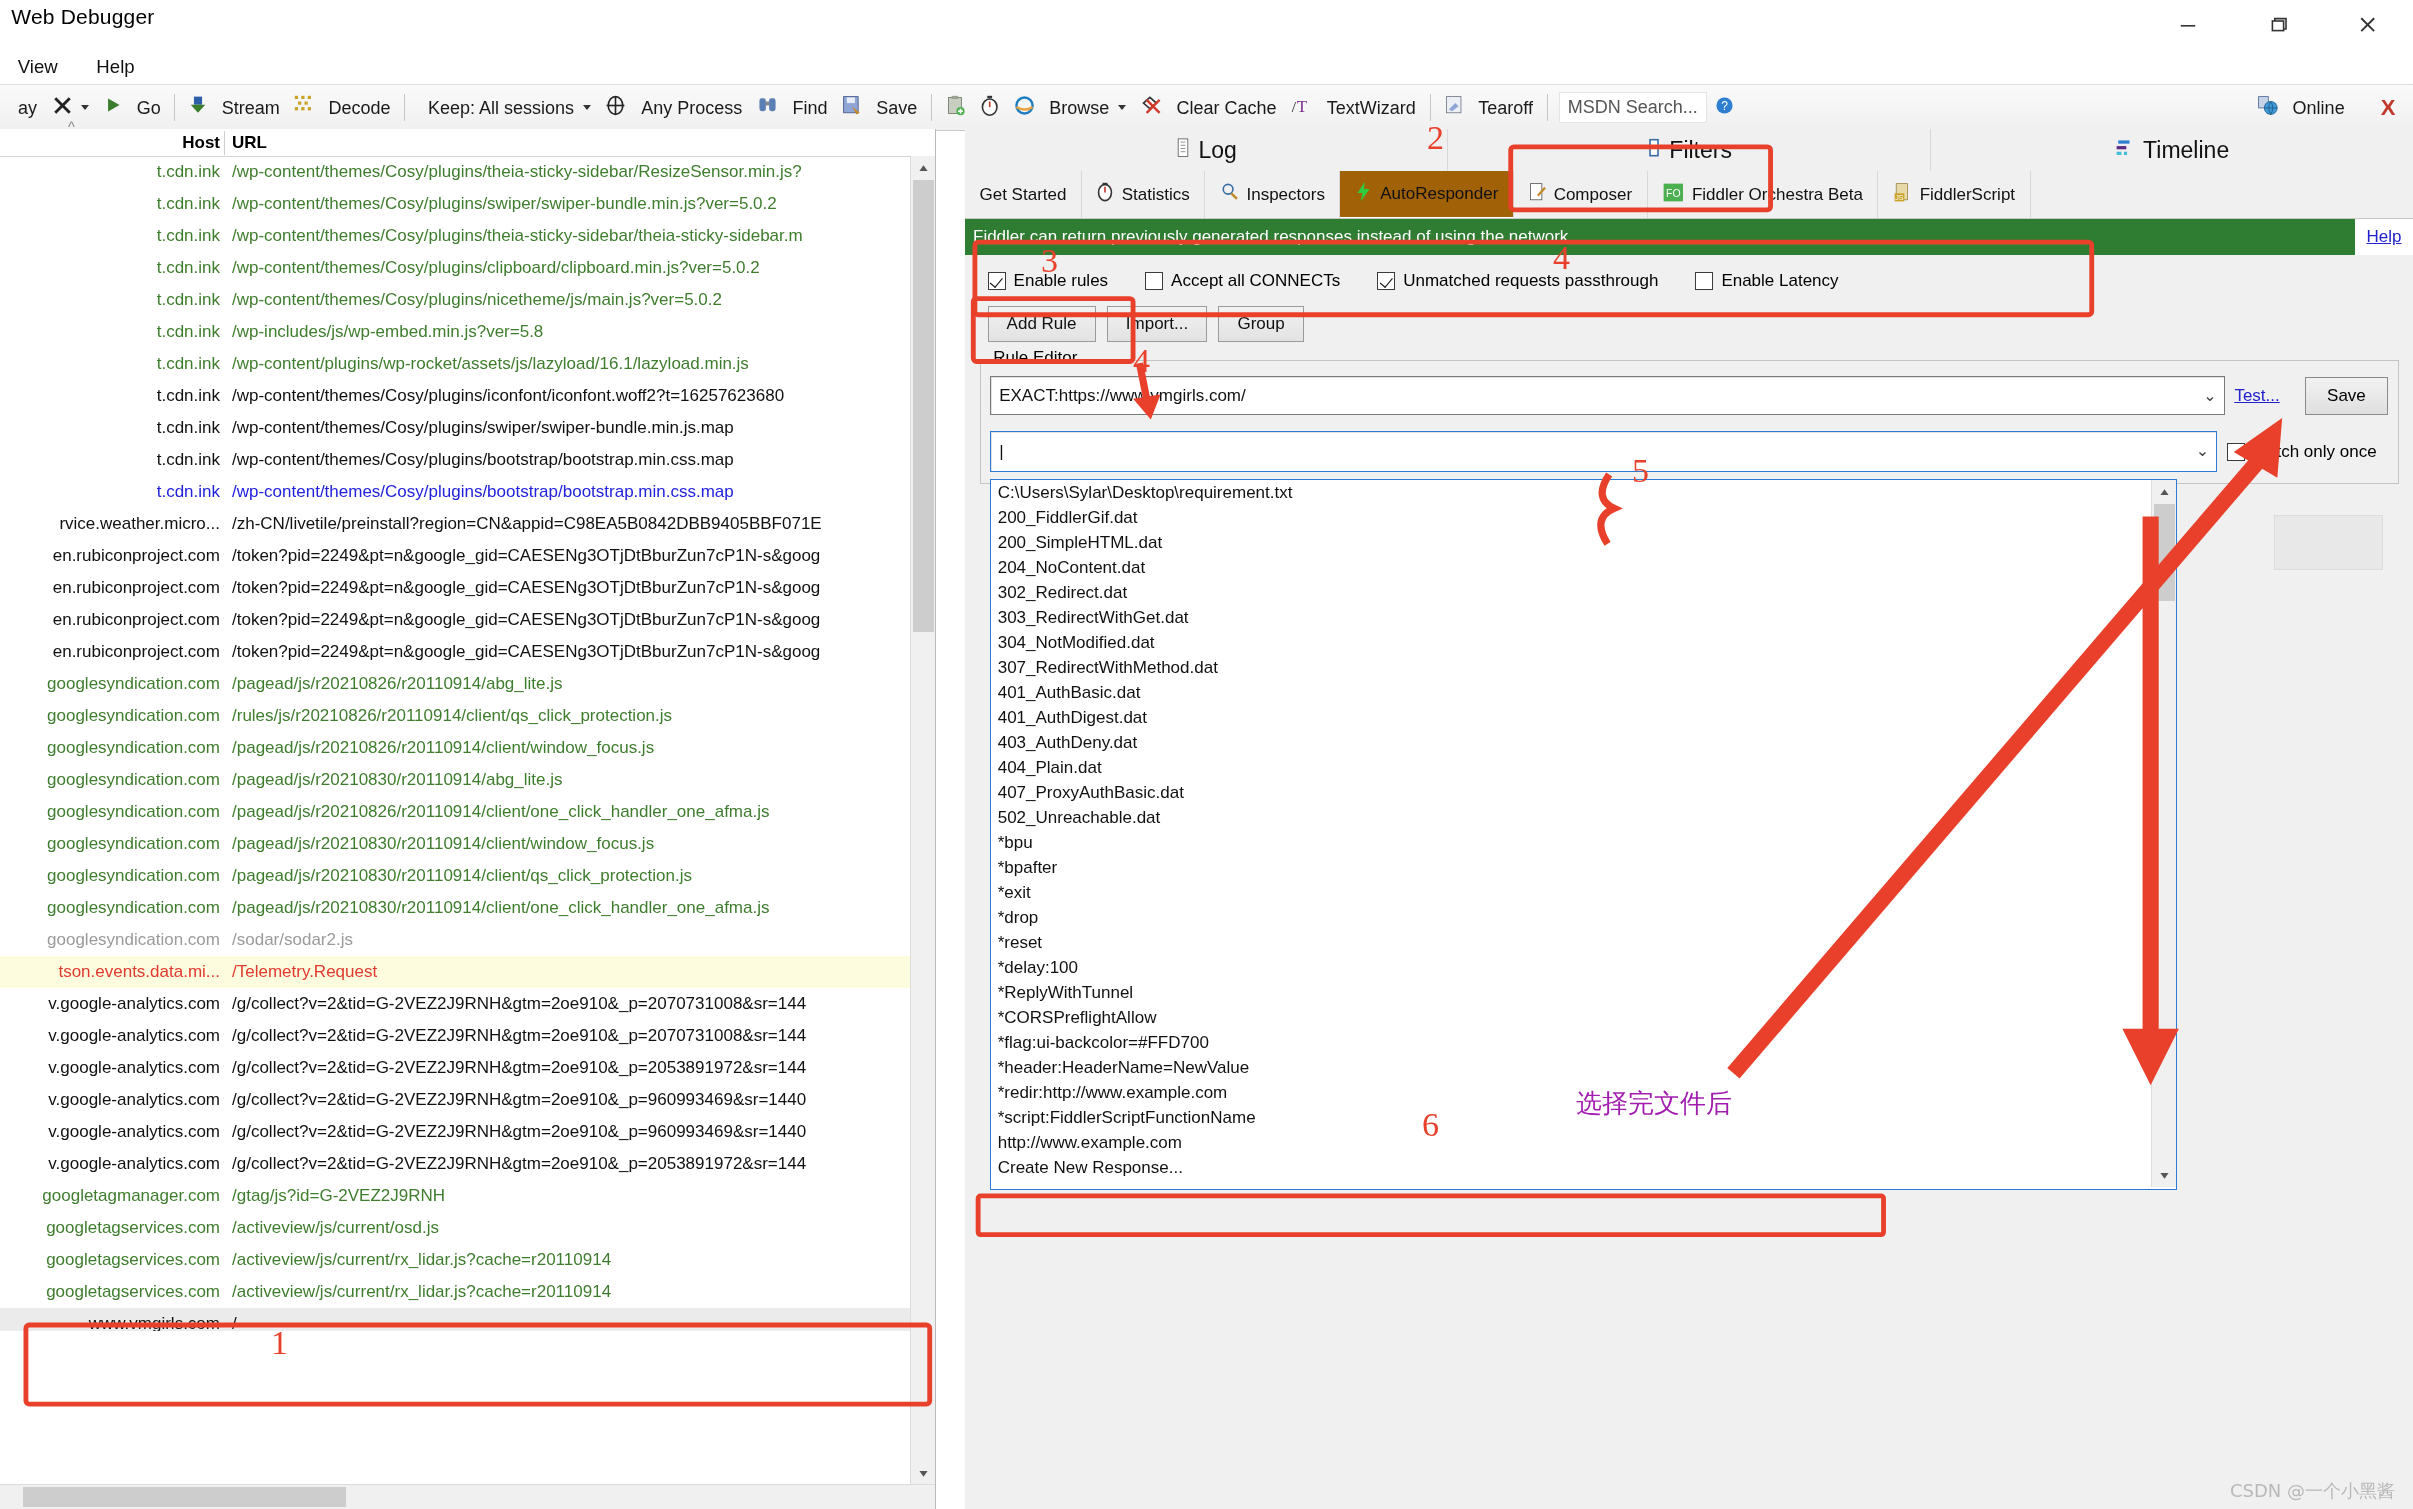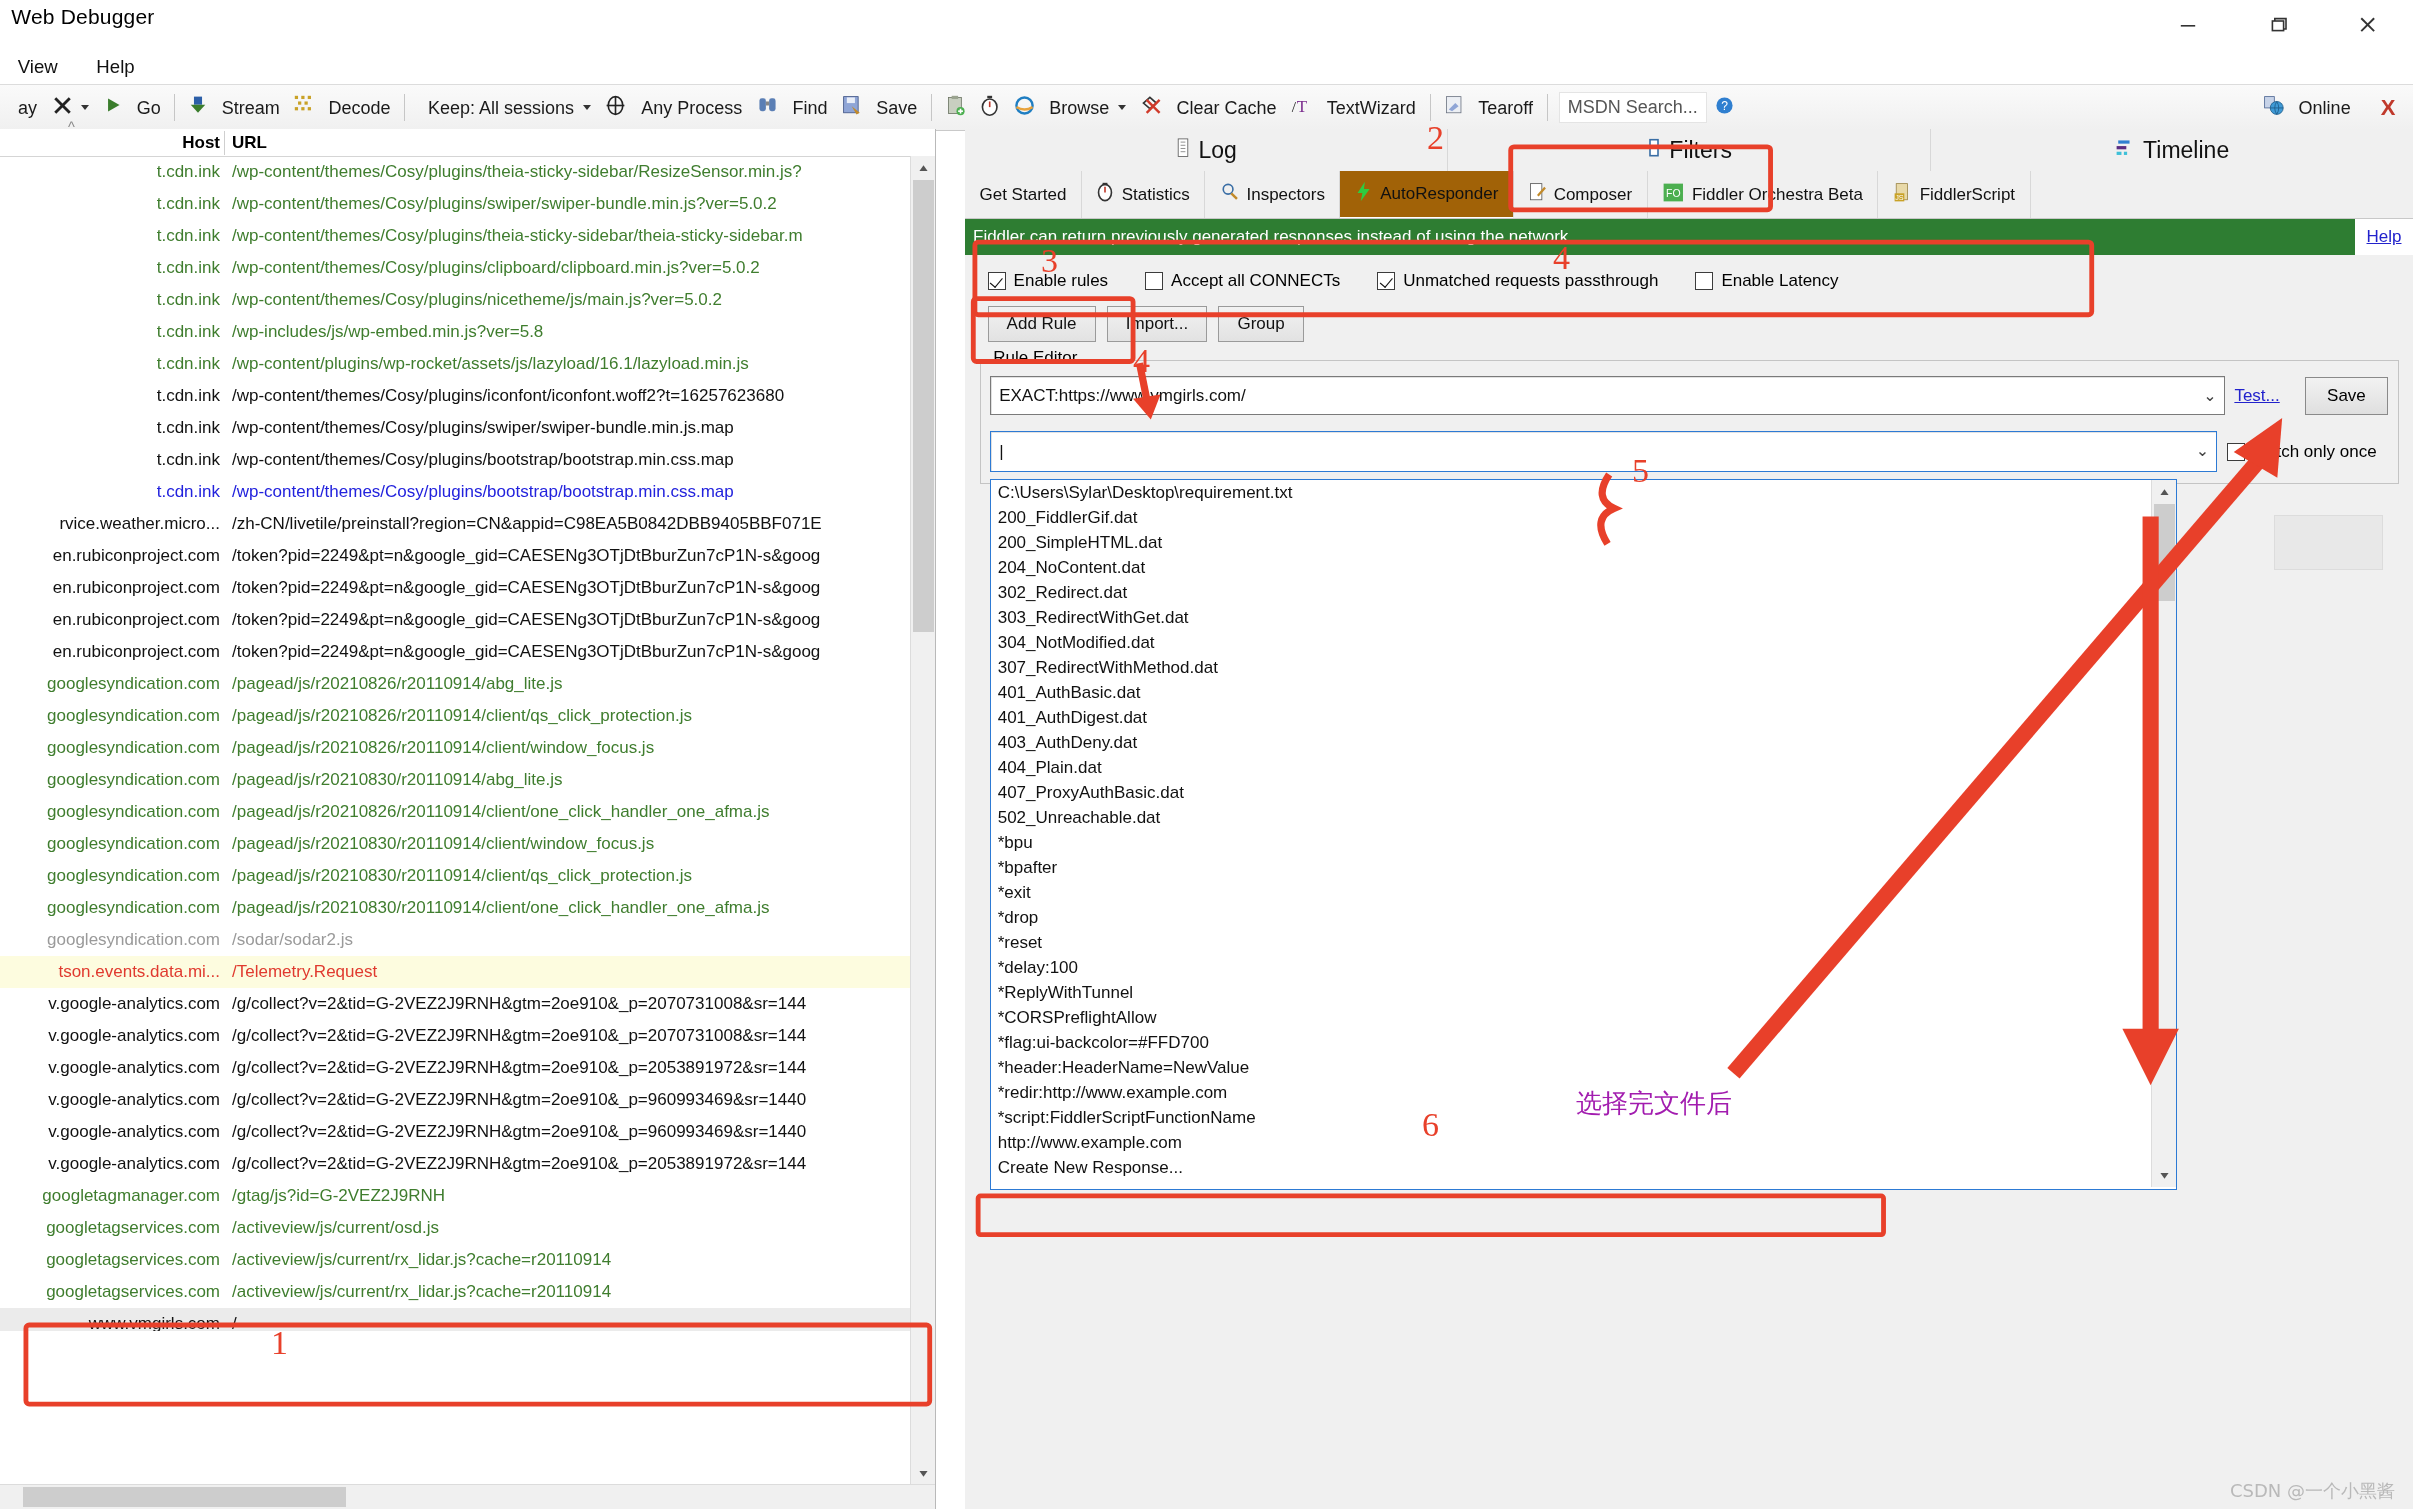--- a/index.html
+++ b/index.html
@@ -18,21 +18,21 @@
   .menuitem{font-size:18.6px;color:#111;padding:1.6px 4.8px;}
 
   
   .toolbar{height:45px;background:linear-gradient(#fafafa,#f0f0f0);border-top:0.8px solid #dcdcdc;border-bottom:0.8px solid #c9c9c9;
            display:flex;align-items:center;gap:0;padding-left:1.6px;position:relative;}
   .tb{display:flex;align-items:center;gap:5.7px;padding:0 7.3px;height:37px;font-size:18px;color:#1a1a1a;white-space:nowrap;}
   .tb .lbl{line-height:1;margin-left:9px;}
   .tbsep{width:0.8px;height:27.4px;background:#c6c6c6;margin:0 6.5px;}
   .caret{width:0;height:0;border-left:4.8px solid transparent;border-right:4.8px solid transparent;border-top:5.7px solid #333;margin-left:3.2px;}
   .msdn{background:#fff;border:0.8px solid #e4e4e4;color:#555;padding:4px 8px;font-size:18px;margin-left:4.8px;}
-  .tb-right{position:absolute;right:8px;display:flex;align-items:center;gap:13px;}
+  .tb-right{position:absolute;right:8px;display:flex;align-items:center;gap:19px;}
   .xred{color:#c0392b;font-weight:bold;font-size:22px;padding:0 9.7px;}
 
   
   .main{position:absolute;top:129px;left:0;width:2413px;height:1380px;}
   .left{position:absolute;left:0;top:0;width:935px;height:1380px;background:#fff;border-right:0.8px solid #b9b9b9;}
   .right{position:absolute;left:965px;top:0;width:1448px;height:1380px;background:#f0f0f0;}
 
   
   .grid-head{height:27.4px;background:#fff;border-bottom:0.8px solid #d5d5d5;position:relative;font-size:17px;}
   .grid-head .h-host{position:absolute;left:0;width:220px;text-align:right;top:4px;font-weight:bold;}
@@ -383,21 +383,21 @@
           <div class="row ">
             <span class="host c-dark">en.rubiconproject.com</span>
             <span class="url c-dark">/token?pid=2249&amp;pt=n&amp;google_gid=CAESENg3OTjDtBburZun7cP1N-s&amp;goog</span>
           </div>
           <div class="row ">
             <span class="host c-green">googlesyndication.com</span>
             <span class="url c-green">/pagead/js/r20210826/r20110914/abg_lite.js</span>
           </div>
           <div class="row ">
             <span class="host c-green">googlesyndication.com</span>
-            <span class="url c-green">/pagead/js/r20210826/r20110914/client/qs_click_protection.js</span>
+            <span class="url c-green">/rules/js/r20210826/r20110914/client/qs_click_protection.js</span>
           </div>
           <div class="row ">
             <span class="host c-green">googlesyndication.com</span>
             <span class="url c-green">/pagead/js/r20210826/r20110914/client/window_focus.js</span>
           </div>
           <div class="row ">
             <span class="host c-green">googlesyndication.com</span>
             <span class="url c-green">/pagead/js/r20210830/r20110914/abg_lite.js</span>
           </div>
           <div class="row ">

